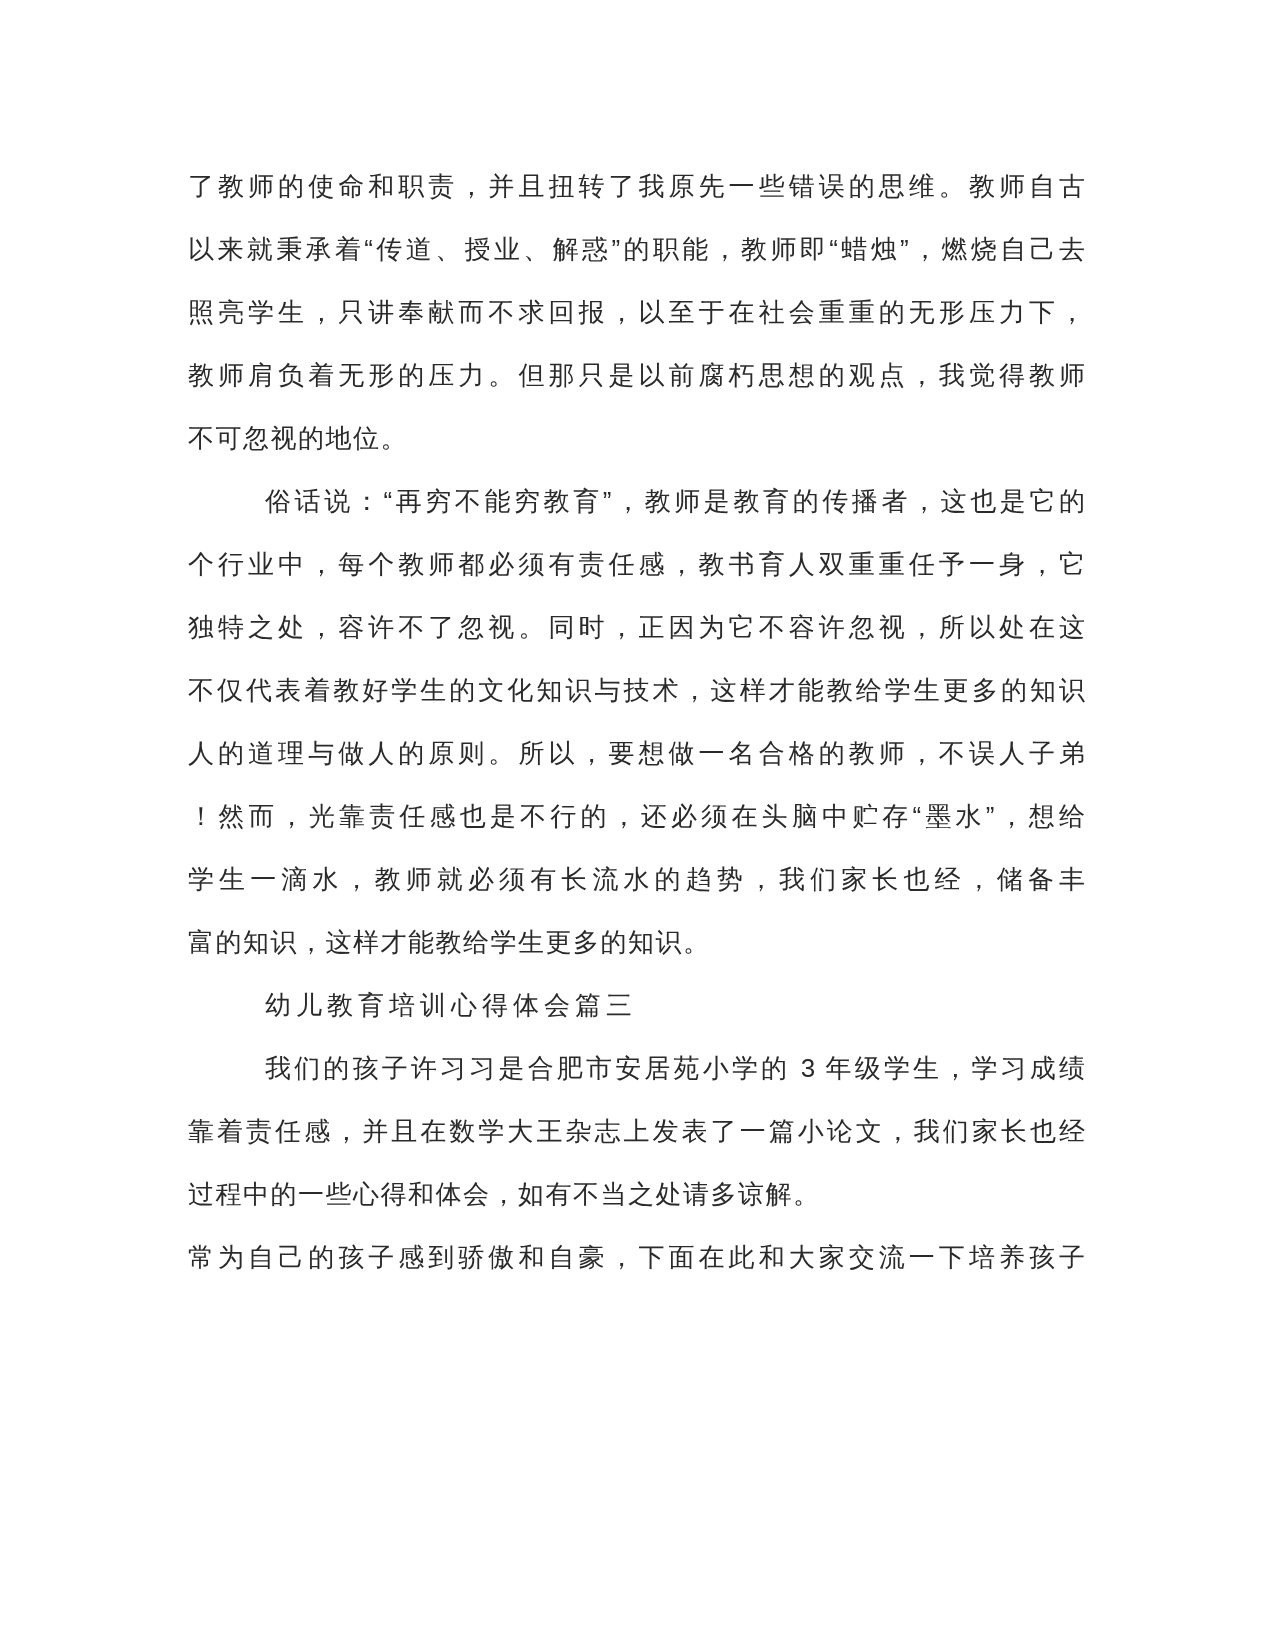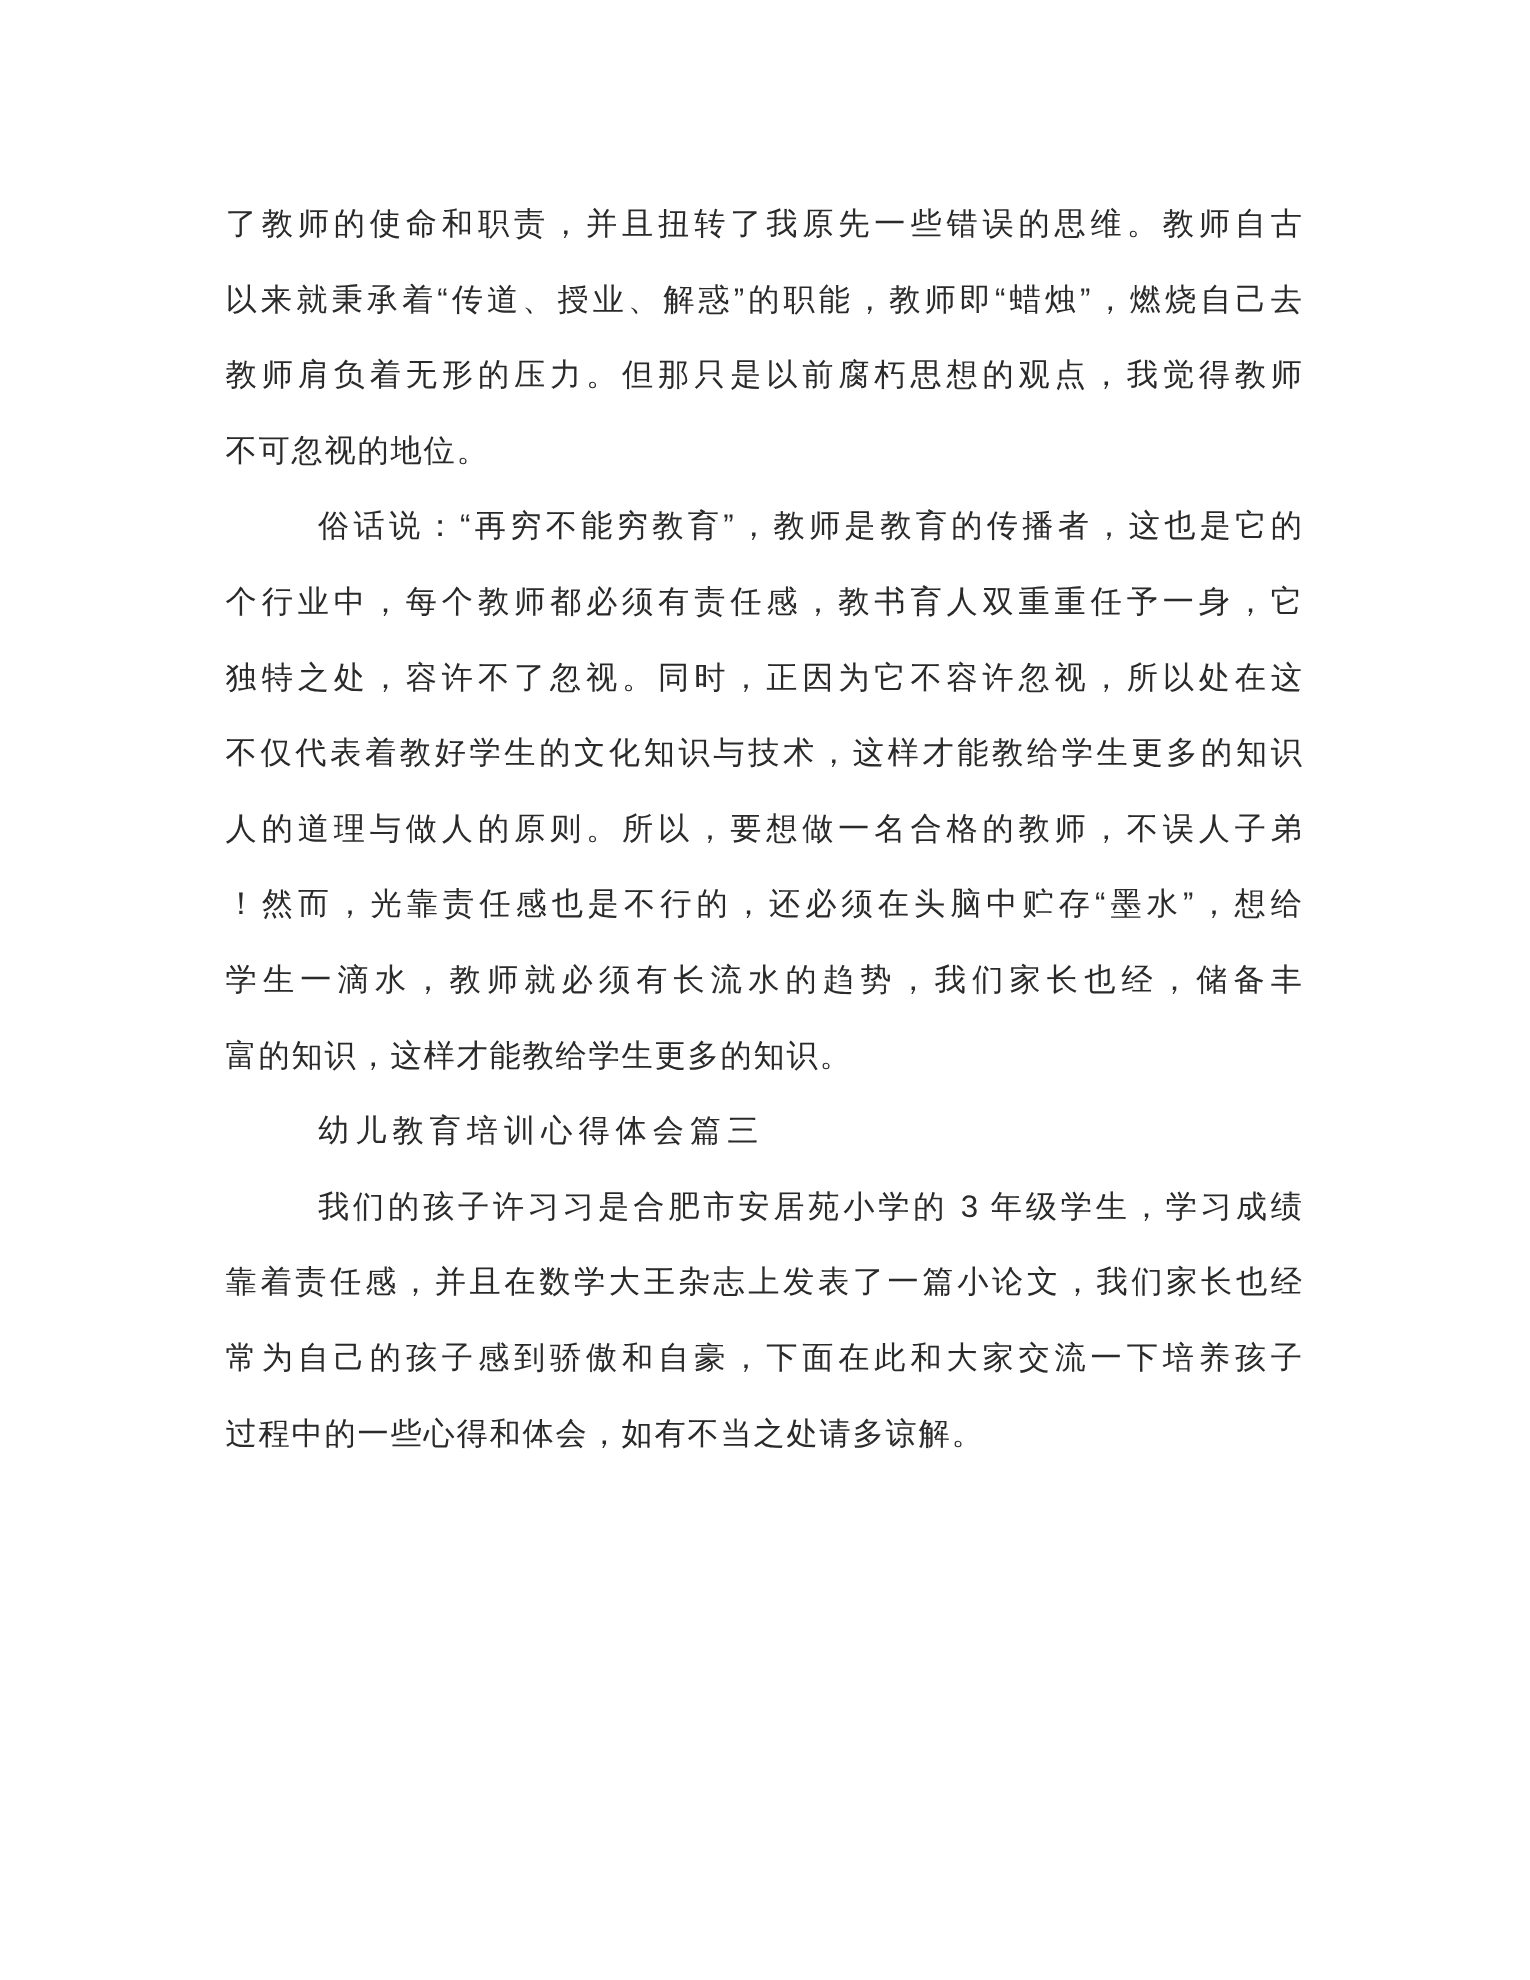--- a/index.html
+++ b/index.html
@@ -51,36 +51,37 @@
   }
 </style>
 </head>
 <body>
 
 <div class="page" style="background: rgb(255, 255, 255); color: rgb(42, 42, 42);">
   <div class="content" id="text-content">
       <div class="paragraph">
         <div class="line fill">了教师的使命和职责，并且扭转了我原先一些错误的思维。教师自古</div>
         <div class="line fill">以来就秉承着“传道、授业、解惑”的职能，教师即“蜡烛”，燃烧自己去</div>
+        <div class="line fill">照亮学生，只讲奉献而不求回报，以至于在社会重重的无形压力下，</div>
         <div class="line fill">教师肩负着无形的压力。但那只是以前腐朽思想的观点，我觉得教师</div>
         <div class="line">不可忽视的地位。</div>
       </div>
       <div class="paragraph">
         <div class="line fill indent">俗话说：“再穷不能穷教育”，教师是教育的传播者，这也是它的</div>
         <div class="line fill">个行业中，每个教师都必须有责任感，教书育人双重重任予一身，它</div>
         <div class="line fill">独特之处，容许不了忽视。同时，正因为它不容许忽视，所以处在这</div>
         <div class="line fill">不仅代表着教好学生的文化知识与技术，这样才能教给学生更多的知识</div>
         <div class="line fill">人的道理与做人的原则。所以，要想做一名合格的教师，不误人子弟</div>
         <div class="line fill">！然而，光靠责任感也是不行的，还必须在头脑中贮存“墨水”，想给</div>
         <div class="line fill">学生一滴水，教师就必须有长流水的趋势，我们家长也经，储备丰</div>
         <div class="line">富的知识，这样才能教给学生更多的知识。</div>
       </div>
       <div class="paragraph heading">
         <div class="line indent">幼儿教育培训心得体会篇三</div>
       </div>
       <div class="paragraph">
         <div class="line fill indent">我们的孩子许习习是合肥市安居苑小学的 3 年级学生，学习成绩</div>
         <div class="line fill">靠着责任感，并且在数学大王杂志上发表了一篇小论文，我们家长也经</div>
+        <div class="line">过程中的一些心得和体会，如有不当之处请多谅解。</div>
         <div class="line fill">常为自己的孩子感到骄傲和自豪，下面在此和大家交流一下培养孩子</div>
-        <div class="line">过程中的一些心得和体会，如有不当之处请多谅解。</div>
       </div>
     </div>
 </div>
 
 </body></html>

